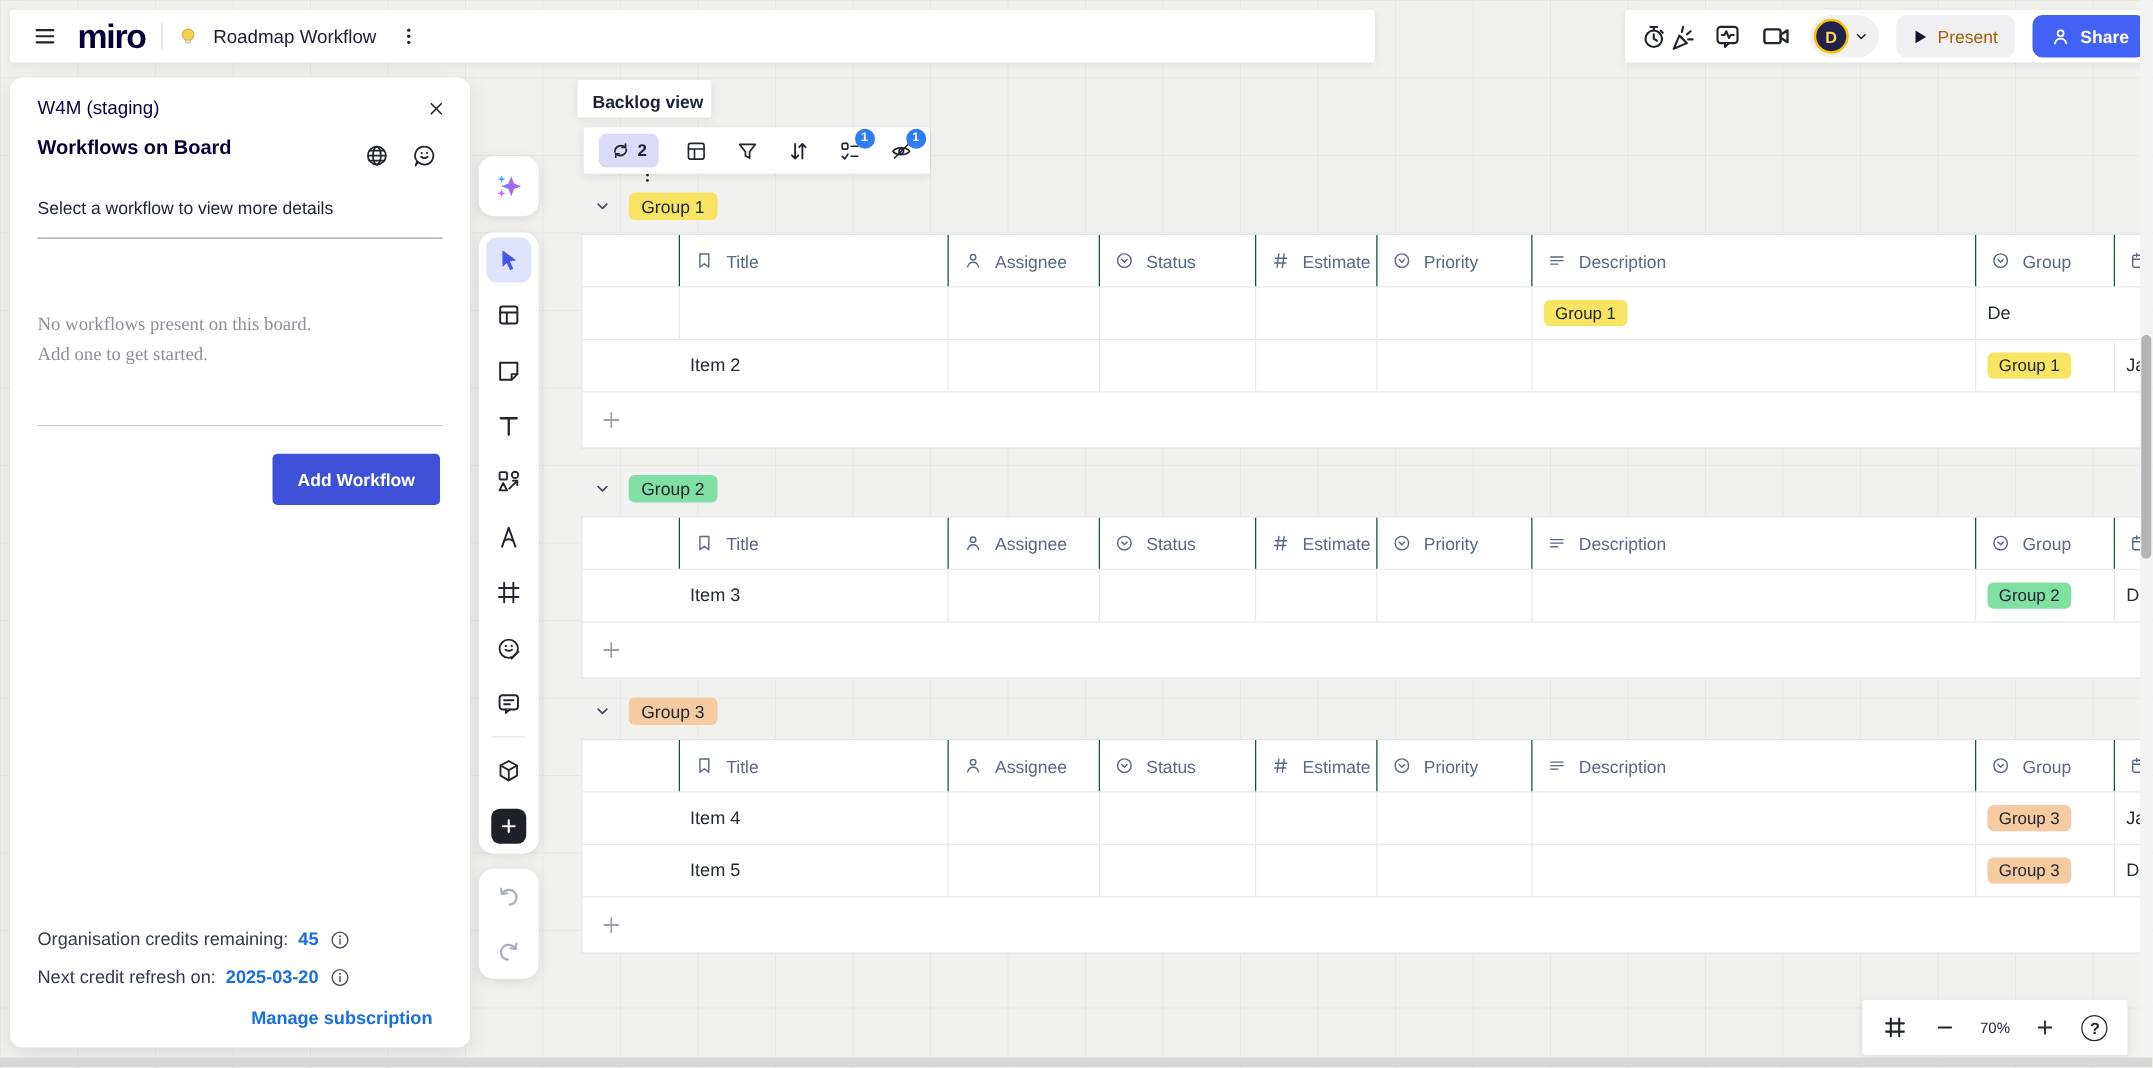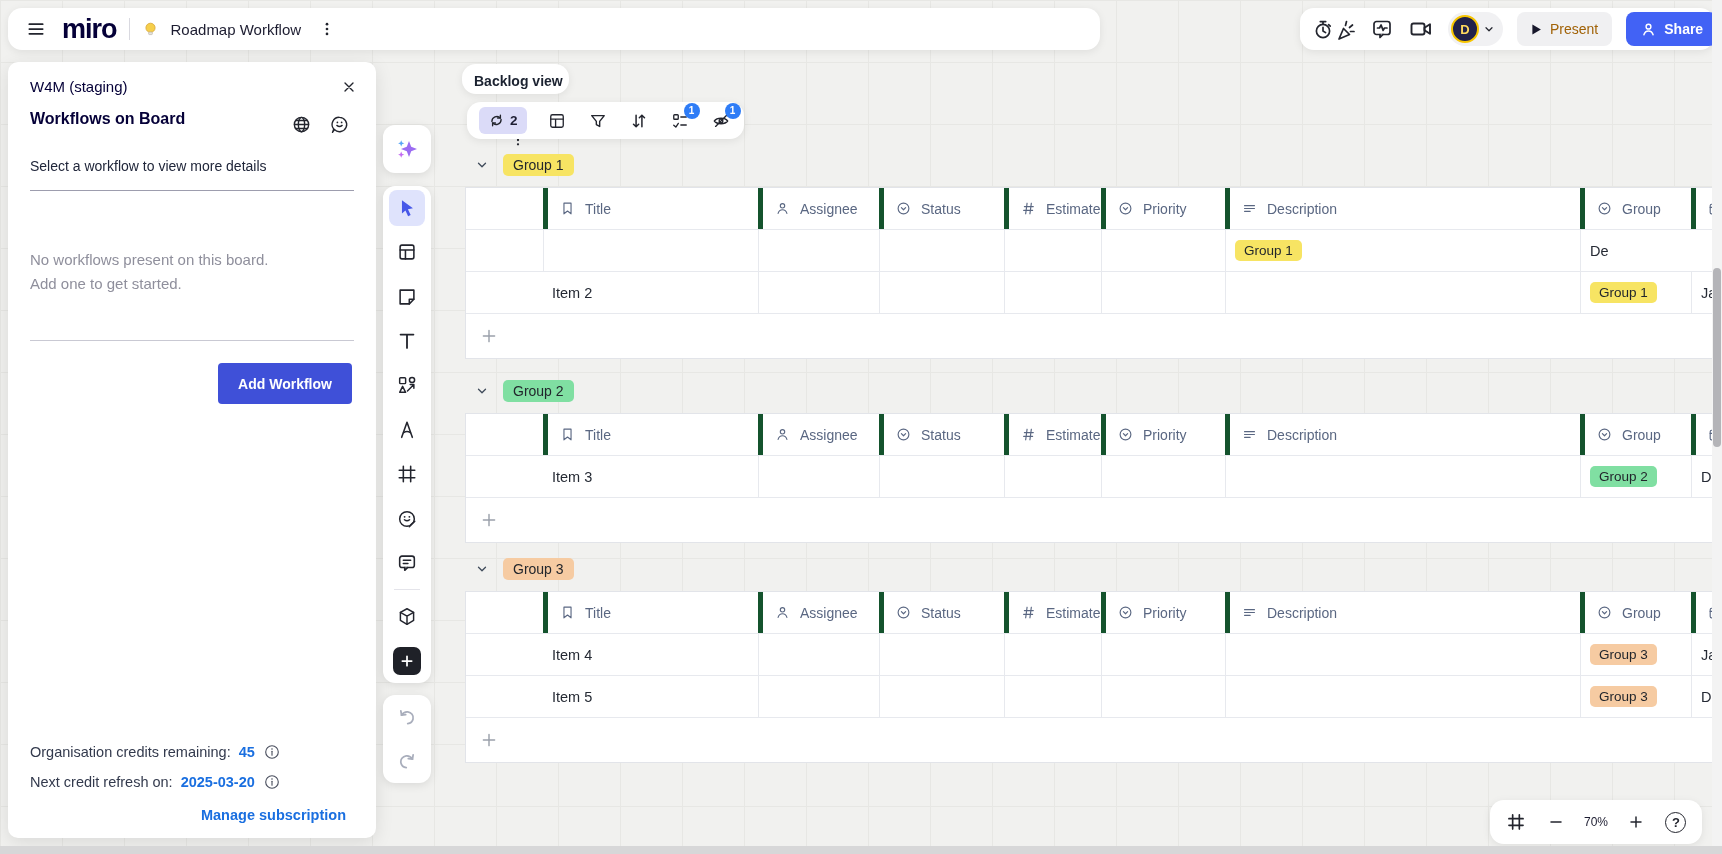--- a/index.html
+++ b/index.html
@@ -6,21 +6,21 @@
   html,body { width:1722px; height:854px; font-family:"Liberation Sans", sans-serif; }
   #stage {
     position:relative; width:1722px; height:854px; overflow:hidden;
     background-color:#f1f1ef;
     background-image:
       linear-gradient(to right, #e7e7e4 1px, transparent 1px),
       linear-gradient(to bottom, #e7e7e4 1px, transparent 1px);
     background-size:62px 62px;
     color:#1c1c30;
   }
-  .card { position:absolute; background:#fff; border-radius:14px; box-shadow:0 2px 8px rgba(0,0,0,.08); }
+  .card { position:absolute; background:#fff; border-radius:2px; box-shadow:0 2px 8px rgba(0,0,0,.08); }
   svg { display:block; }
   .ic { stroke:#23252e; stroke-width:1.7; fill:none; stroke-linecap:round; stroke-linejoin:round; }
 
   
   #hdr-left { left:8px; top:8px; width:1092px; height:42px; display:flex; align-items:center; padding:0 14px; gap:12px; }
   .logo { font-size:27px; font-weight:800; color:#050038; letter-spacing:-1px; line-height:1; }
   .vsep { width:1px; height:22px; background:#d9d9e0; }
   .board-title { font-size:15px; font-weight:500; color:#1c1c30; }
   .hdr-btn { width:28px; height:28px; display:flex; align-items:center; justify-content:center; border-radius:6px; cursor:pointer; }
 
@@ -33,21 +33,21 @@
   
   #wf-panel { left:8px; top:62px; width:368px; height:776px; border-radius:10px; box-shadow:0 4px 18px rgba(0,0,0,.10); }
   #wf-panel .inner { position:relative; width:100%; height:100%; }
   .wf-app { position:absolute; left:22px; top:16px; font-size:15px; color:#050038; }
   .wf-close { position:absolute; right:14px; top:12px; width:26px; height:26px; display:flex; align-items:center; justify-content:center; cursor:pointer; }
   .wf-title { position:absolute; left:22px; top:48px; font-size:16px; font-weight:600; color:#050038; }
   .wf-title-ic1 { position:absolute; right:64px; top:52px; }
   .wf-title-ic2 { position:absolute; right:26px; top:52px; }
   .wf-sub { position:absolute; left:22px; top:96px; font-size:14px; color:#20263a; }
   .wf-div1 { position:absolute; left:22px; right:22px; top:128px; height:1px; background:#9d9dae; }
-  .wf-empty { position:absolute; left:22px; top:186px; font-size:15px; line-height:24px; color:#8f8f9c; }
+  .wf-empty { position:absolute; left:22px; top:186px; font-size:15px; line-height:24px; color:#8f8f9c;font-family:Liberation Serif, serif; }
   .wf-div2 { position:absolute; left:22px; right:22px; top:278px; height:1px; background:#c9c9d3; }
   .wf-add { position:absolute; right:24px; top:301px; width:134px; height:41px; background:#3f50d8; border:none; border-radius:4px; color:#fff; font-size:14px; font-weight:600; font-family:inherit; cursor:pointer; }
   .wf-meta { position:absolute; left:22px; display:flex; align-items:center; gap:8px; font-size:14.5px; color:#333a4d; }
   .wf-meta .val { color:#1a6fe0; font-weight:700; }
   .wf-manage { position:absolute; right:30px; top:745px; font-size:14.5px; font-weight:700; color:#1a6fe0; cursor:pointer; }
 
   
   .tbox { position:absolute; left:383px; width:48px; background:#fff; border-radius:12px; box-shadow:0 2px 10px rgba(0,0,0,.10); display:flex; flex-direction:column; align-items:center; }
   #ai-box { top:125px; height:48px; justify-content:center; }
   #tool-box { top:186px; height:497px; padding:4px 0; justify-content:space-between; }
@@ -70,21 +70,21 @@
   .badge { position:absolute; top:-7px; right:-9px; min-width:16px; height:16px; border-radius:8px; background:#2e7cf6; color:#fff; font-size:10px; font-weight:700; display:flex; align-items:center; justify-content:center; padding:0 4px; }
 
   
   .section { position:absolute; left:465px; width:1247px; }
   .grp-row { display:flex; align-items:center; gap:14px; height:30px; margin-left:10px; margin-bottom:7px; cursor:pointer; }
   .grp-chip { border-radius:5px; padding:3px 10px; font-size:14px; color:#22262c; }
   .tblock { background:#fff; border:1px solid #e2e4e9; border-right:none; overflow:hidden; width:1247px; }
   .trow { display:grid; grid-template-columns:77px 215px 121px 125px 97px 124px 355px 111px 120px; width:1345px; }
   .trow.head { height:42px; border-bottom:1px solid #e7e9ee; }
   .trow.body { height:42px; border-bottom:1px solid #e7e9ee; }
-  .th { display:flex; align-items:center; gap:9px; padding-left:11px; font-size:14px; color:#5a6782; border-left:5px solid #14532d; }
+  .th { display:flex; align-items:center; gap:9px; padding-left:11px; font-size:14px; color:#5a6782; border-left:1px solid #14532d; }
   .th:first-child { border-left:none; }
   .td { display:flex; align-items:center; padding-left:9px; font-size:14.5px; color:#252a34; border-left:1px solid #e7e9ee; }
   .td.handle, .td.title { border-left:none; }
   .cell-chip { border-radius:5px; padding:3px 9px; font-size:13.5px; color:#22262c; white-space:nowrap; }
   .add-row { height:44px; display:flex; align-items:center; padding-left:14px; cursor:pointer; }
 
   
   #zoom-bar { left:1490px; top:800px; width:212px; height:44px; display:flex; align-items:center; justify-content:space-between; padding:0 14px; }
   #zoom-bar .z { font-size:12px; font-weight:500; color:#1c1c30; }
   .zbtn { display:flex; align-items:center; justify-content:center; width:24px; height:24px; cursor:pointer; }

